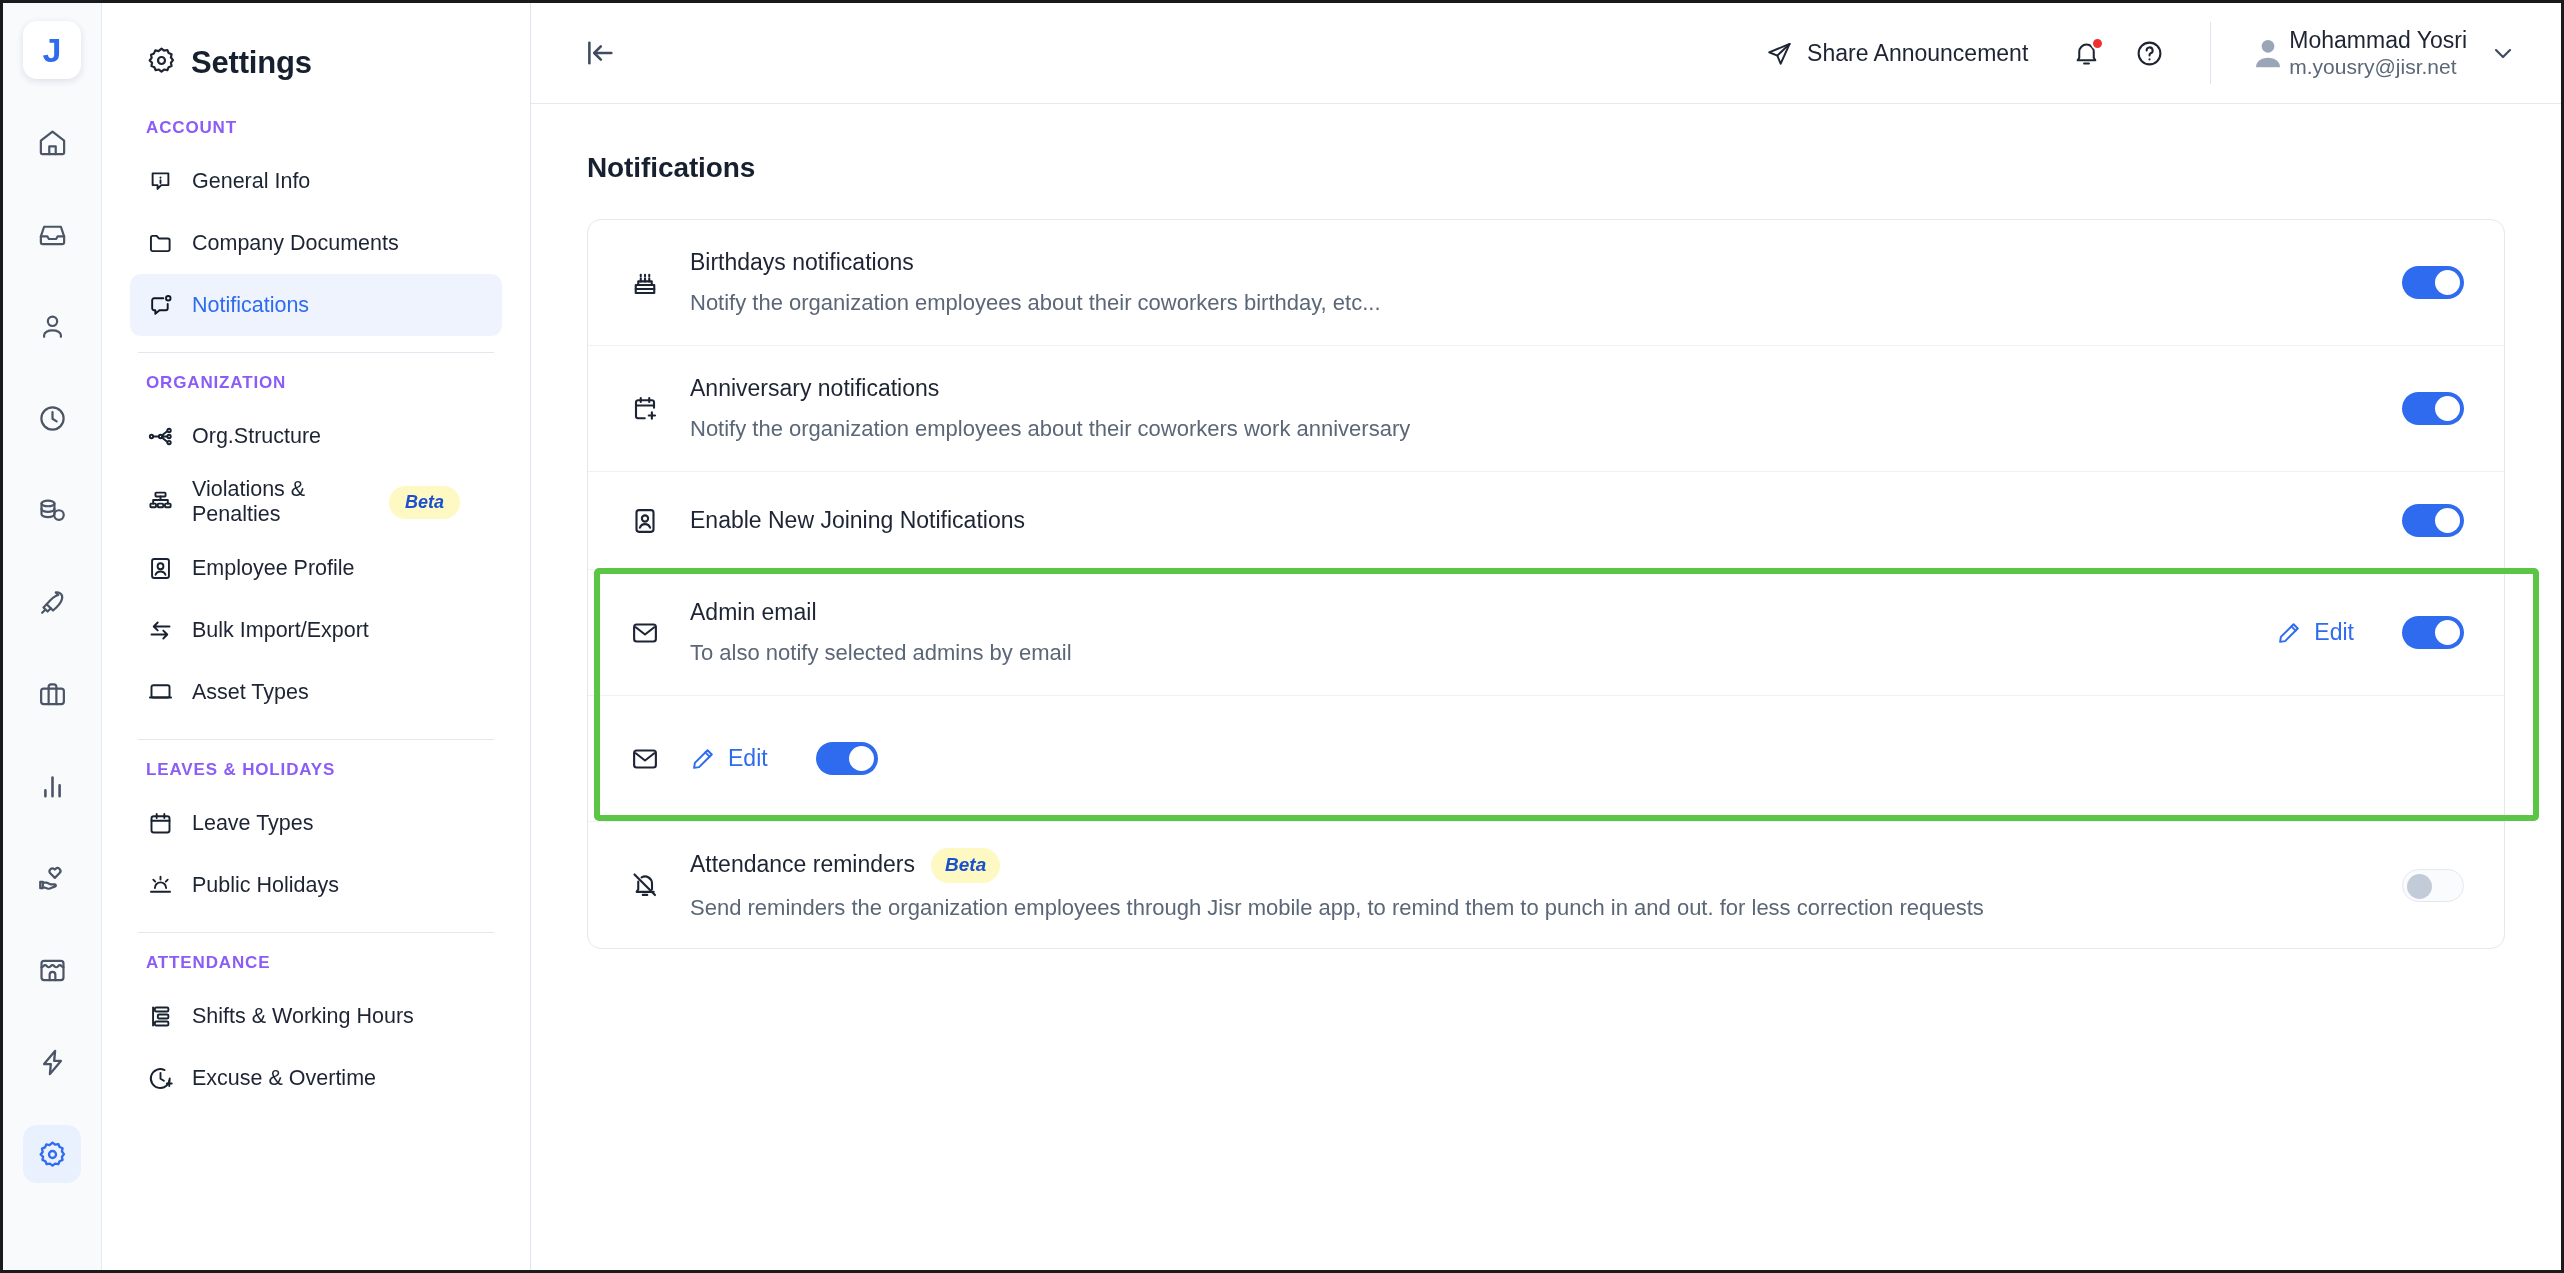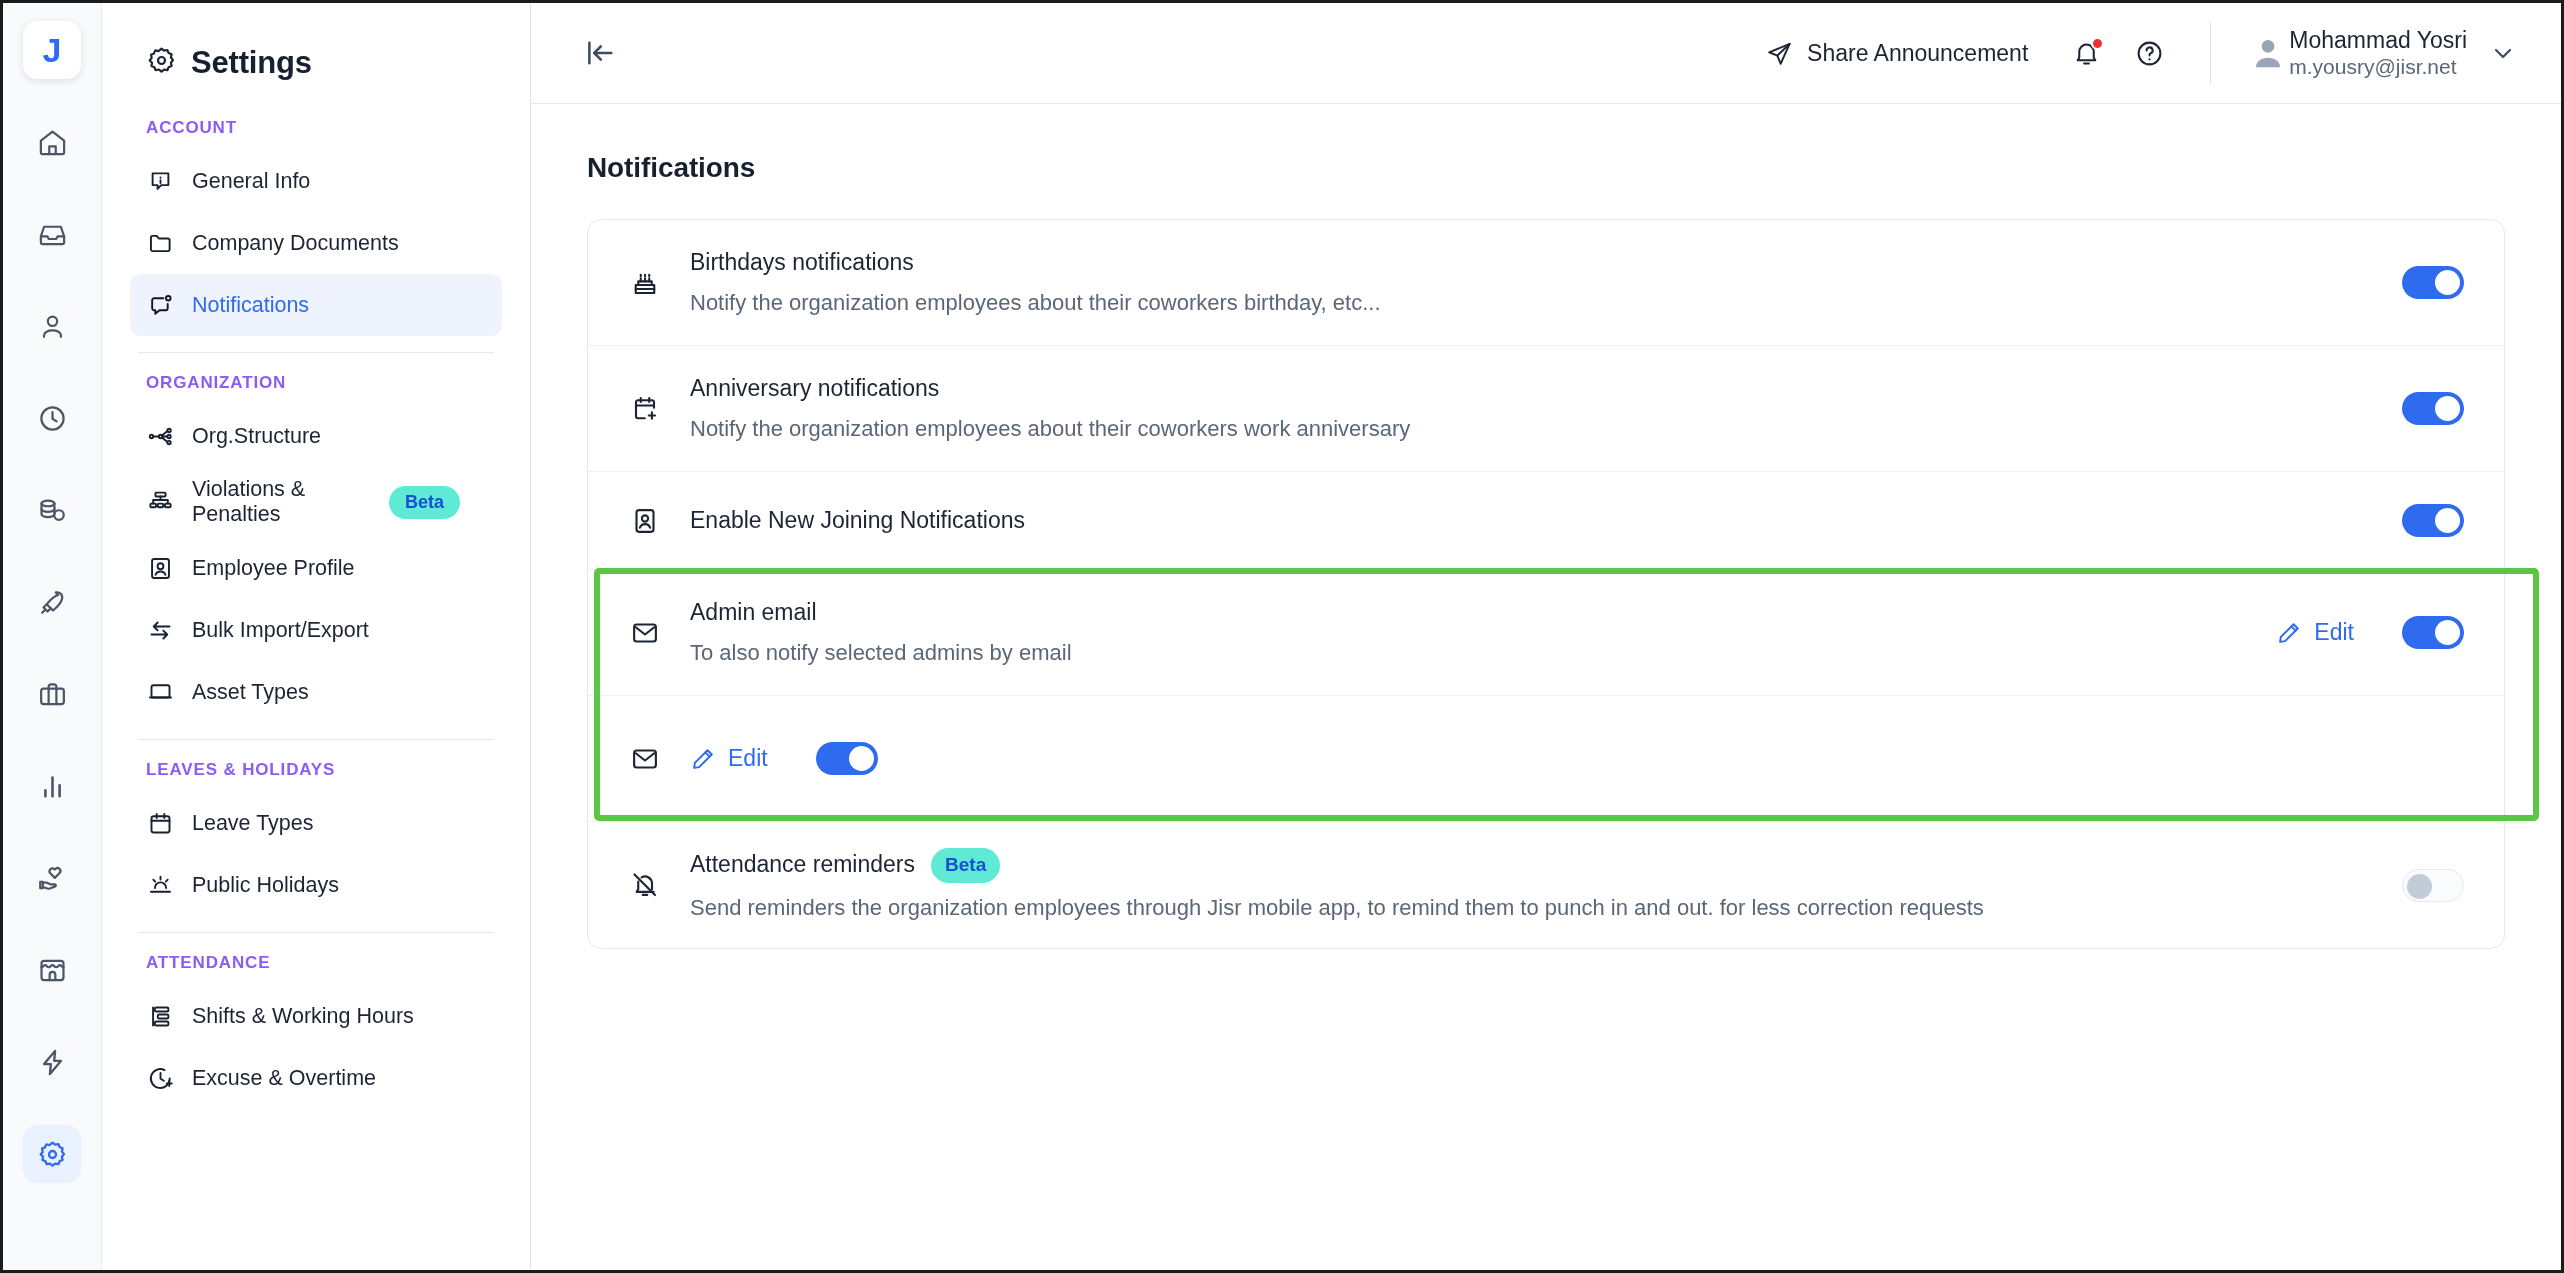--- a/index.html
+++ b/index.html
@@ -83,24 +83,25 @@
   }
   .nav-item .nav-ico { width: 29px; flex: 0 0 29px; display: flex; align-items: center; justify-content: center; color: #18212f; }
   .nav-item .nav-ico svg { width: 27px; height: 27px; display: block; }
   .nav-item .nav-label { flex: 1 1 auto; line-height: 1.16; }
   .nav-item.active { background: #eef3fe; color: #2f6bef; }
   .nav-item.active .nav-ico { color: #0e1726; }
   .nav-item.two-line { height: 70px; }
   .nav-item.two-line .nav-label { max-width: 180px; }
 
   .beta-pill {
-    background: #5eead4; color: #1a4fd0;
+    background: #fef9c3; color: #1a4fd0;
     font-size: 18px; font-weight: 600;
     border-radius: 999px; padding: 6px 16px;
     white-space: nowrap;
+    font-style: italic;
   }
   .side-sep { height: 1px; background: #e3e8f0; margin: 16px 8px 20px 8px; }
 
   
   .main { flex: 1 1 auto; display: flex; flex-direction: column; min-width: 0; background: #ffffff; }
 
   .topbar {
     height: 101px; flex: 0 0 101px;
     border-bottom: 1px solid #e6eaf0;
     display: flex; align-items: center;

